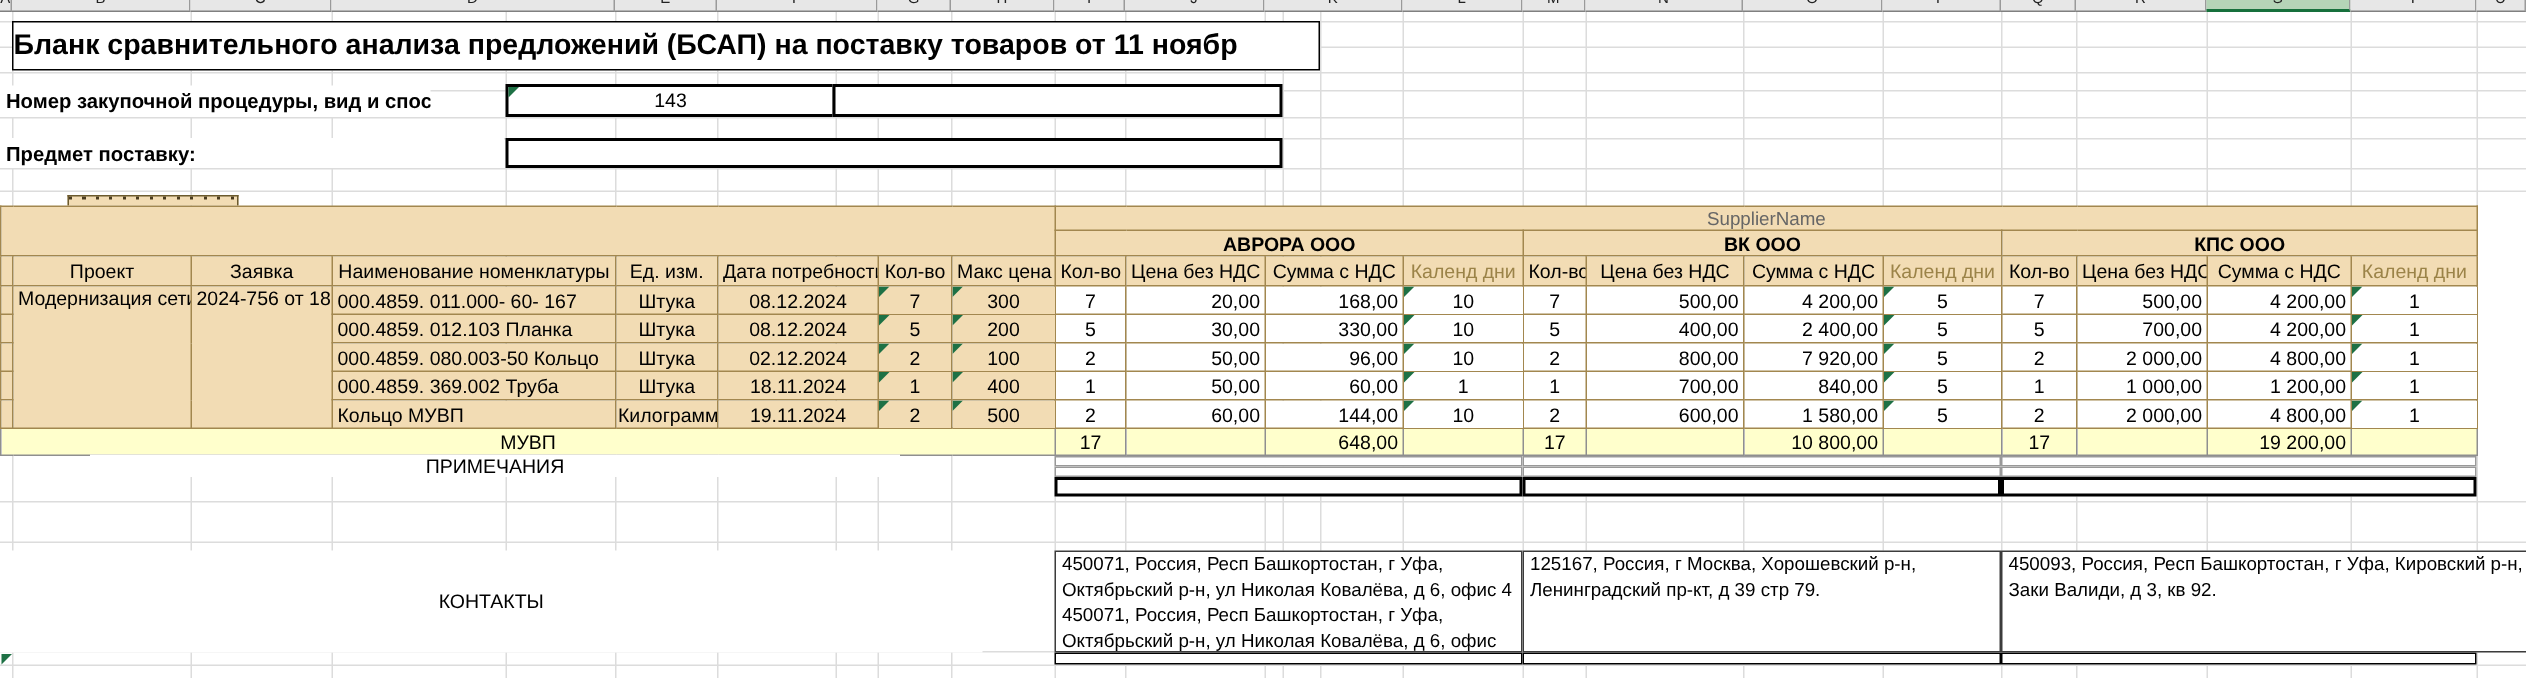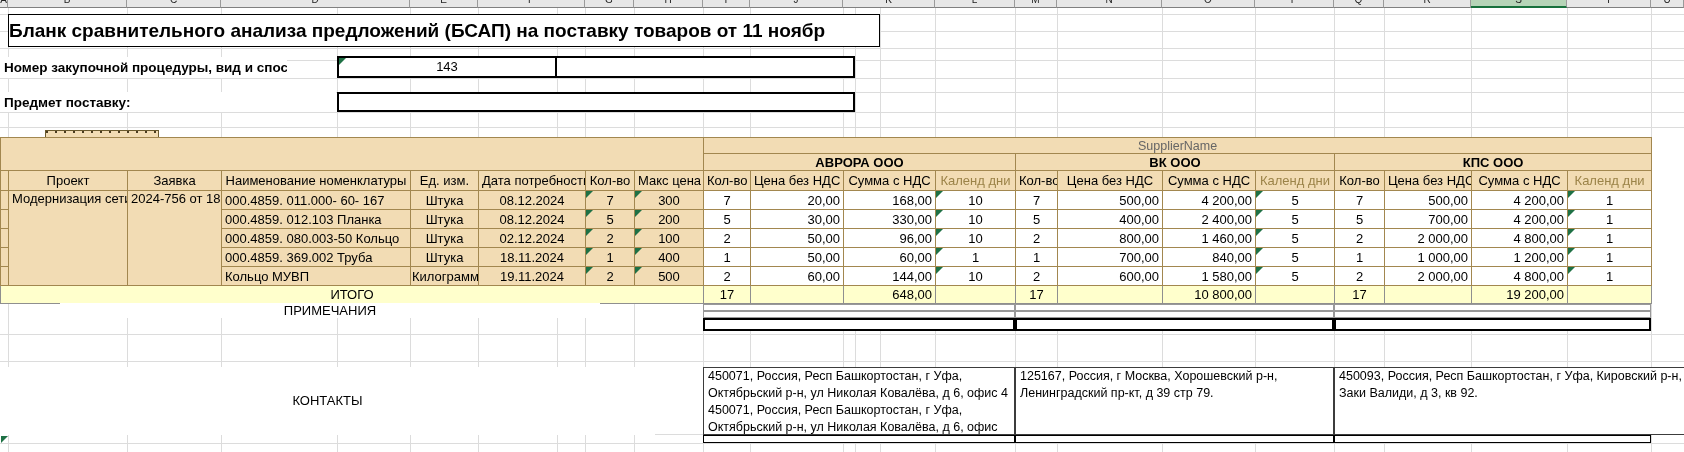--- a/index.html
+++ b/index.html
@@ -277,21 +277,21 @@
     <td class="tan c">Штука</td>
     <td class="tan c">02.12.2024</td>
     <td class="tan c mk"><i class="gt"></i><span>2</span></td>
     <td class="tan c mk"><i class="gt"></i><span>100</span></td>
     <td class="wht c">2</td>
     <td class="wht r">50,00</td>
     <td class="wht r">96,00</td>
     <td class="wht c mk"><i class="gt"></i><span>10</span></td>
     <td class="wht c">2</td>
     <td class="wht r">800,00</td>
-    <td class="wht r">1 460,00</td>
+    <td class="wht r">7 920,00</td>
     <td class="wht c mk"><i class="gt"></i><span>5</span></td>
     <td class="wht c">2</td>
     <td class="wht r">2 000,00</td>
     <td class="wht r">4 800,00</td>
     <td class="wht c mk"><i class="gt"></i><span>1</span></td>
   </tr>
 
   <tr style="height:19px">
     <td class="tan"></td>
     <td class="tan l">000.4859. 369.002 Труба</td>
@@ -328,21 +328,21 @@
     <td class="wht r">600,00</td>
     <td class="wht r">1 580,00</td>
     <td class="wht c mk"><i class="gt"></i><span>5</span></td>
     <td class="wht c">2</td>
     <td class="wht r">2 000,00</td>
     <td class="wht r">4 800,00</td>
     <td class="wht c mk"><i class="gt"></i><span>1</span></td>
   </tr>
 
   <tr class="tot" style="height:18px">
-    <td class="c" colspan="8">ИТОГО</td>
+    <td class="c" colspan="8">МУВП</td>
     <td class="c">17</td>
     <td></td>
     <td class="r">648,00</td>
     <td></td>
     <td class="c">17</td>
     <td></td>
     <td class="r">10 800,00</td>
     <td></td>
     <td class="c">17</td>
     <td></td>

